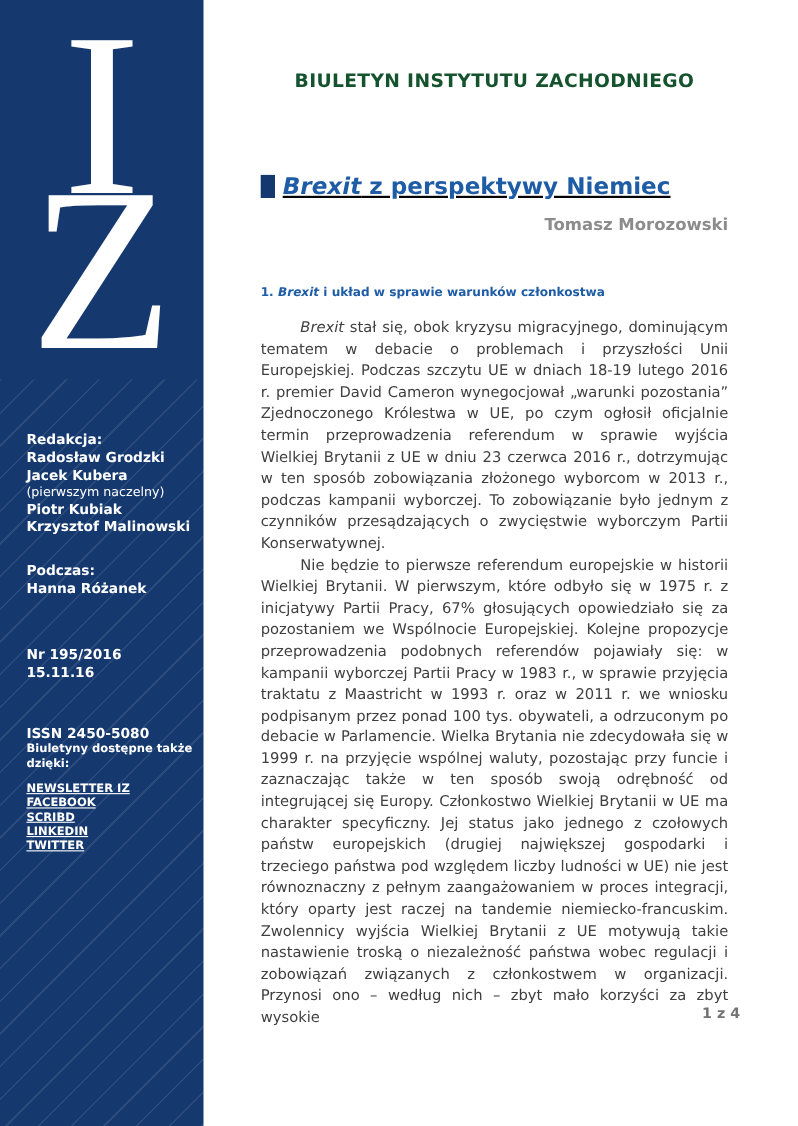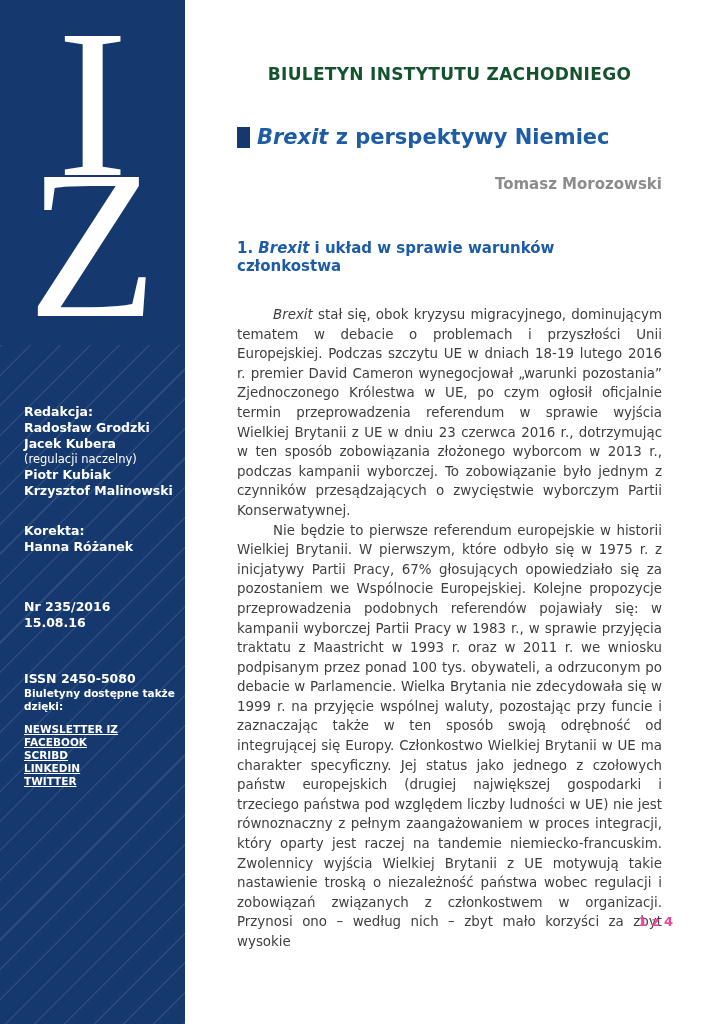--- a/index.html
+++ b/index.html
@@ -25,102 +25,102 @@
     pointer-events:none;
   }
   .logo {
     position:absolute; top:26px; left:0; width:100%; text-align:center;
     color:#ffffff; font-family:"Liberation Serif","DejaVu Serif",serif;
   }
   .logo-i { display:block; font-size:212px; line-height:0.74; }
   .logo-z { display:block; font-size:212px; line-height:0.74; margin-top:-16px; }
 
   .sidebar-text {
-    position:absolute; top:404px; left:24px; right:8px;
+    position:absolute; top:392px; left:24px; right:8px;
     font-size:12.5px; font-weight:bold; line-height:16px;
   }
   .sidebar-text .note { font-size:11.5px; font-weight:normal; line-height:15px; }
   .sb-korekta { margin-top:24px; }
   .sb-issue  { margin-top:44px; }
   .sb-issn   { margin-top:40px; }
   .sb-avail  { font-size:10.5px; line-height:13px; }
   .sb-channels { margin-top:10px; font-size:10.5px; line-height:13px;text-decoration:underline; }
 
   
   .main {
     position:absolute; left:237px; top:0; width:425px;
   }
   .masthead {
     margin-top:64px; text-align:center;
     color:#14532d; font-size:17px; font-weight:bold; letter-spacing:0.3px;
   }
   .title-row {
-    margin-top:40px; display:flex; align-items:flex-start;
+    margin-top:72px; display:flex; align-items:flex-start;text-decoration:underline;
   }
   .title-marker {
     width:13px; height:21px; background:#15396f; margin-right:7px; margin-top:3px;
     flex:0 0 auto;
   }
   .article-title {
     color:#1e5ca6; font-size:21px; font-weight:bold; line-height:26px;
   }
   .article-title .it { font-style:italic; }
   .author-row {
-    margin-top:25px; text-align:right;
+    margin-top:13px; text-align:right;
     color:#8c8c8c; font-size:15px; font-weight:bold;
   }
   .section-heading {
     margin-top:46px;
-    color:#1e5ca6; font-size:15px; font-weight:bold;
+    color:#1e5ca6; font-size:11px; font-weight:bold;
   }
   .section-heading .it { font-style:italic; }
   .body-text {
-    margin-top:30px;
+    margin-top:17px;
     color:#3f3f3f; font-size:13.4px; line-height:19.6px;
     text-align:justify; hyphens:auto; -webkit-hyphens:auto;
   }
   .body-text p { text-indent:36px; }
   .body-text .it { font-style:italic; }
 
   .page-number {
     position:absolute; right:52px; top:914px;
-    color:#ec4899; font-size:13px; font-weight:bold;
+    color:#737373; font-size:13px; font-weight:bold;
   }
 </style>
 </head>
 <body>
 
 <div class="page">
 
   <aside class="sidebar">
     <div class="sidebar-stripes"></div>
 
     <div class="logo">
       <span class="logo-i">I</span>
       <span class="logo-z">Z</span>
     </div>
 
     <div class="sidebar-text">
       <div class="sb-redakcja">
         <div>Redakcja:</div>
         <div>Radosław Grodzki</div>
         <div>Jacek Kubera</div>
-        <div class="note">(regulacji naczelny)</div>
+        <div class="note">(pierwszym naczelny)</div>
         <div>Piotr Kubiak</div>
         <div>Krzysztof Malinowski</div>
       </div>
 
       <div class="sb-korekta">
-        <div>Korekta:</div>
+        <div>Podczas:</div>
         <div>Hanna Różanek</div>
       </div>
 
       <div class="sb-issue">
-        <div>Nr 235/2016</div>
-        <div>15.08.16</div>
+        <div>Nr 195/2016</div>
+        <div>15.11.16</div>
       </div>
 
       <div class="sb-issn">ISSN 2450-5080</div>
 
       <div class="sb-avail">Biuletyny dostępne także dzięki:</div>
 
       <div class="sb-channels">
         <div>NEWSLETTER IZ</div>
         <div>FACEBOOK</div>
         <div>SCRIBD</div>

